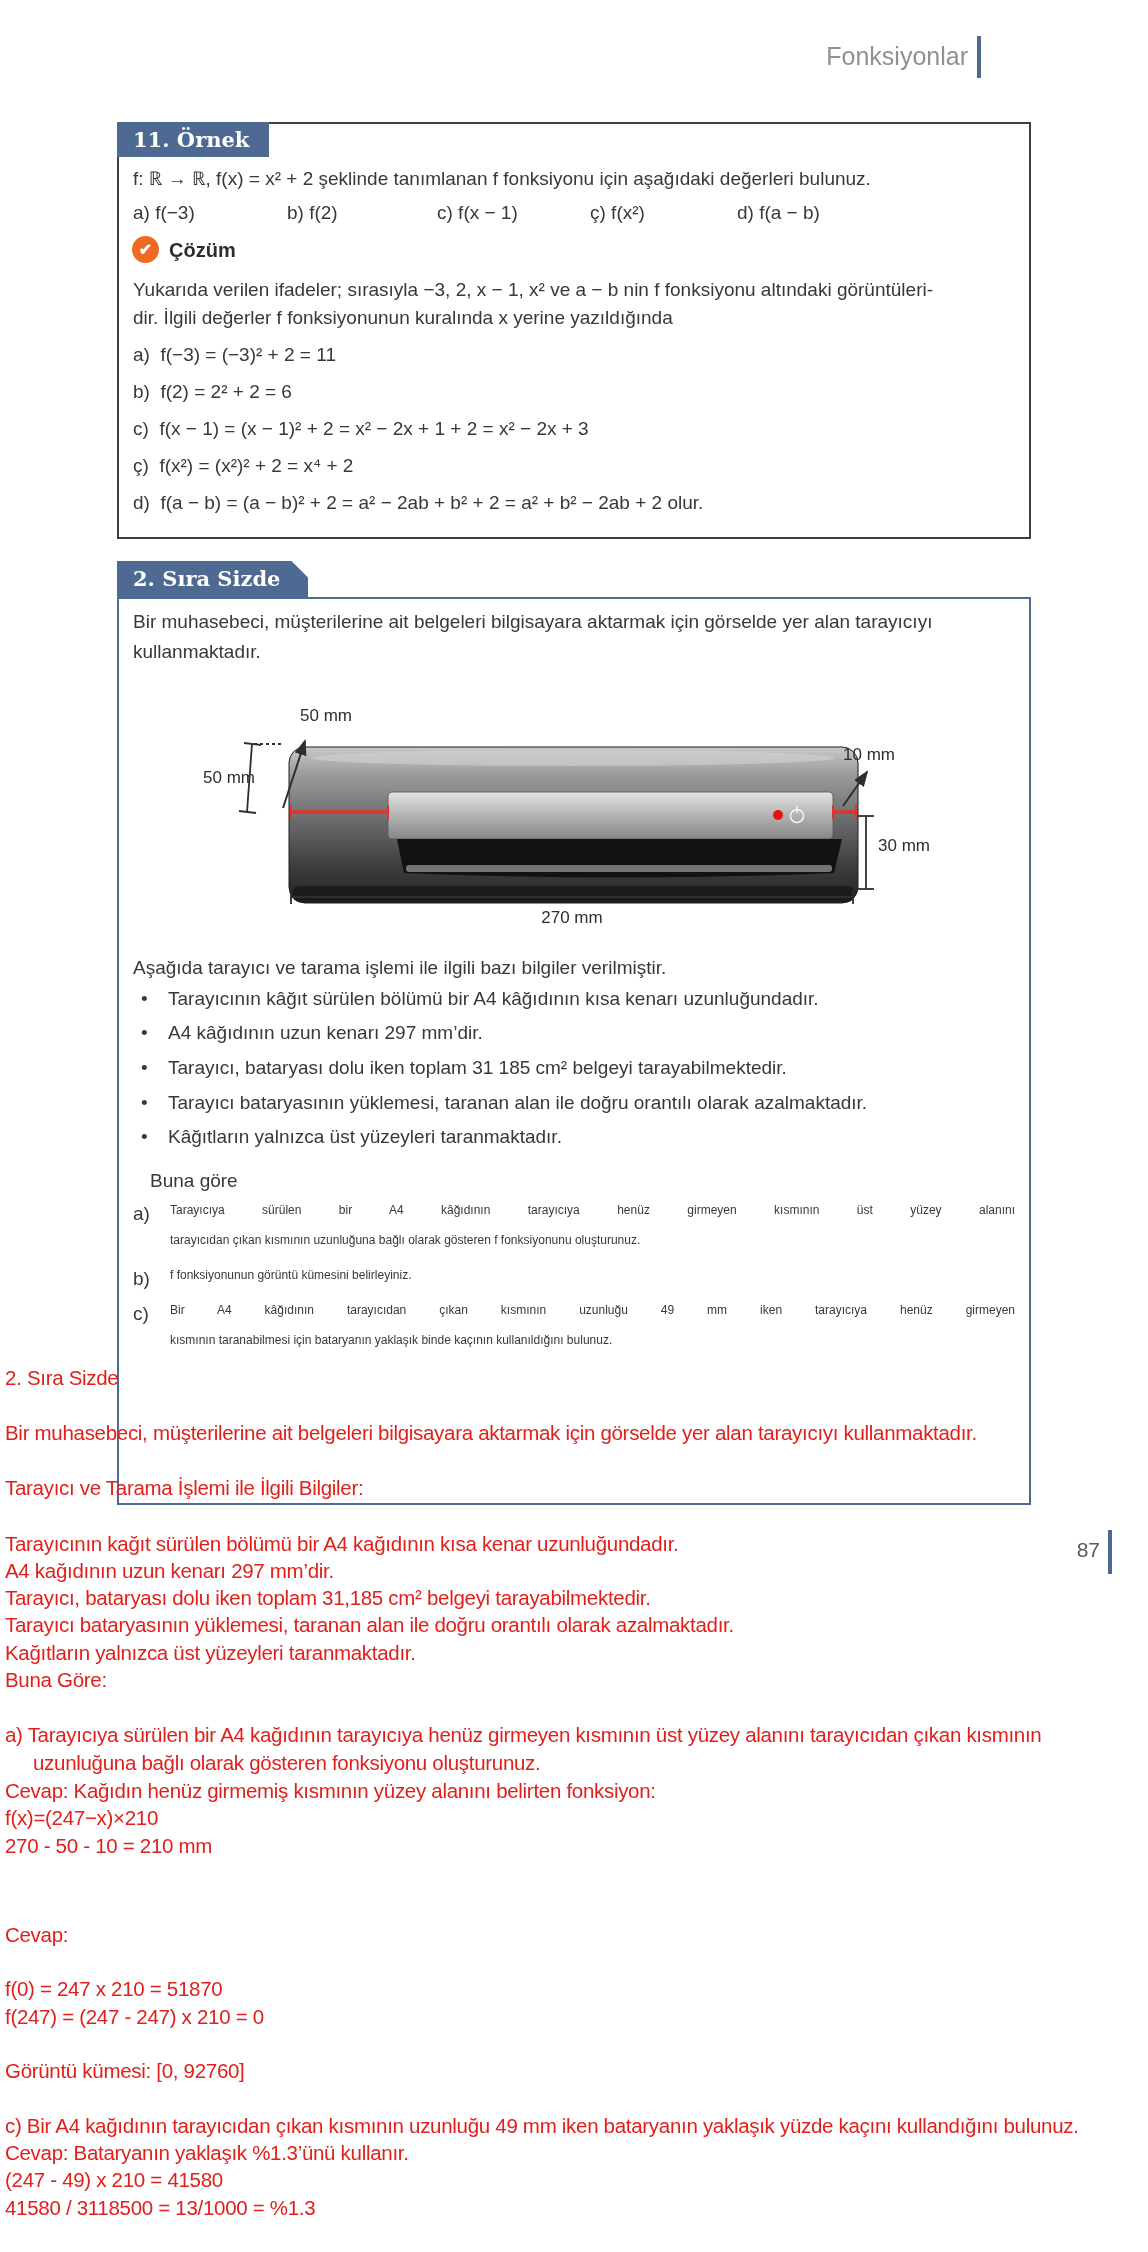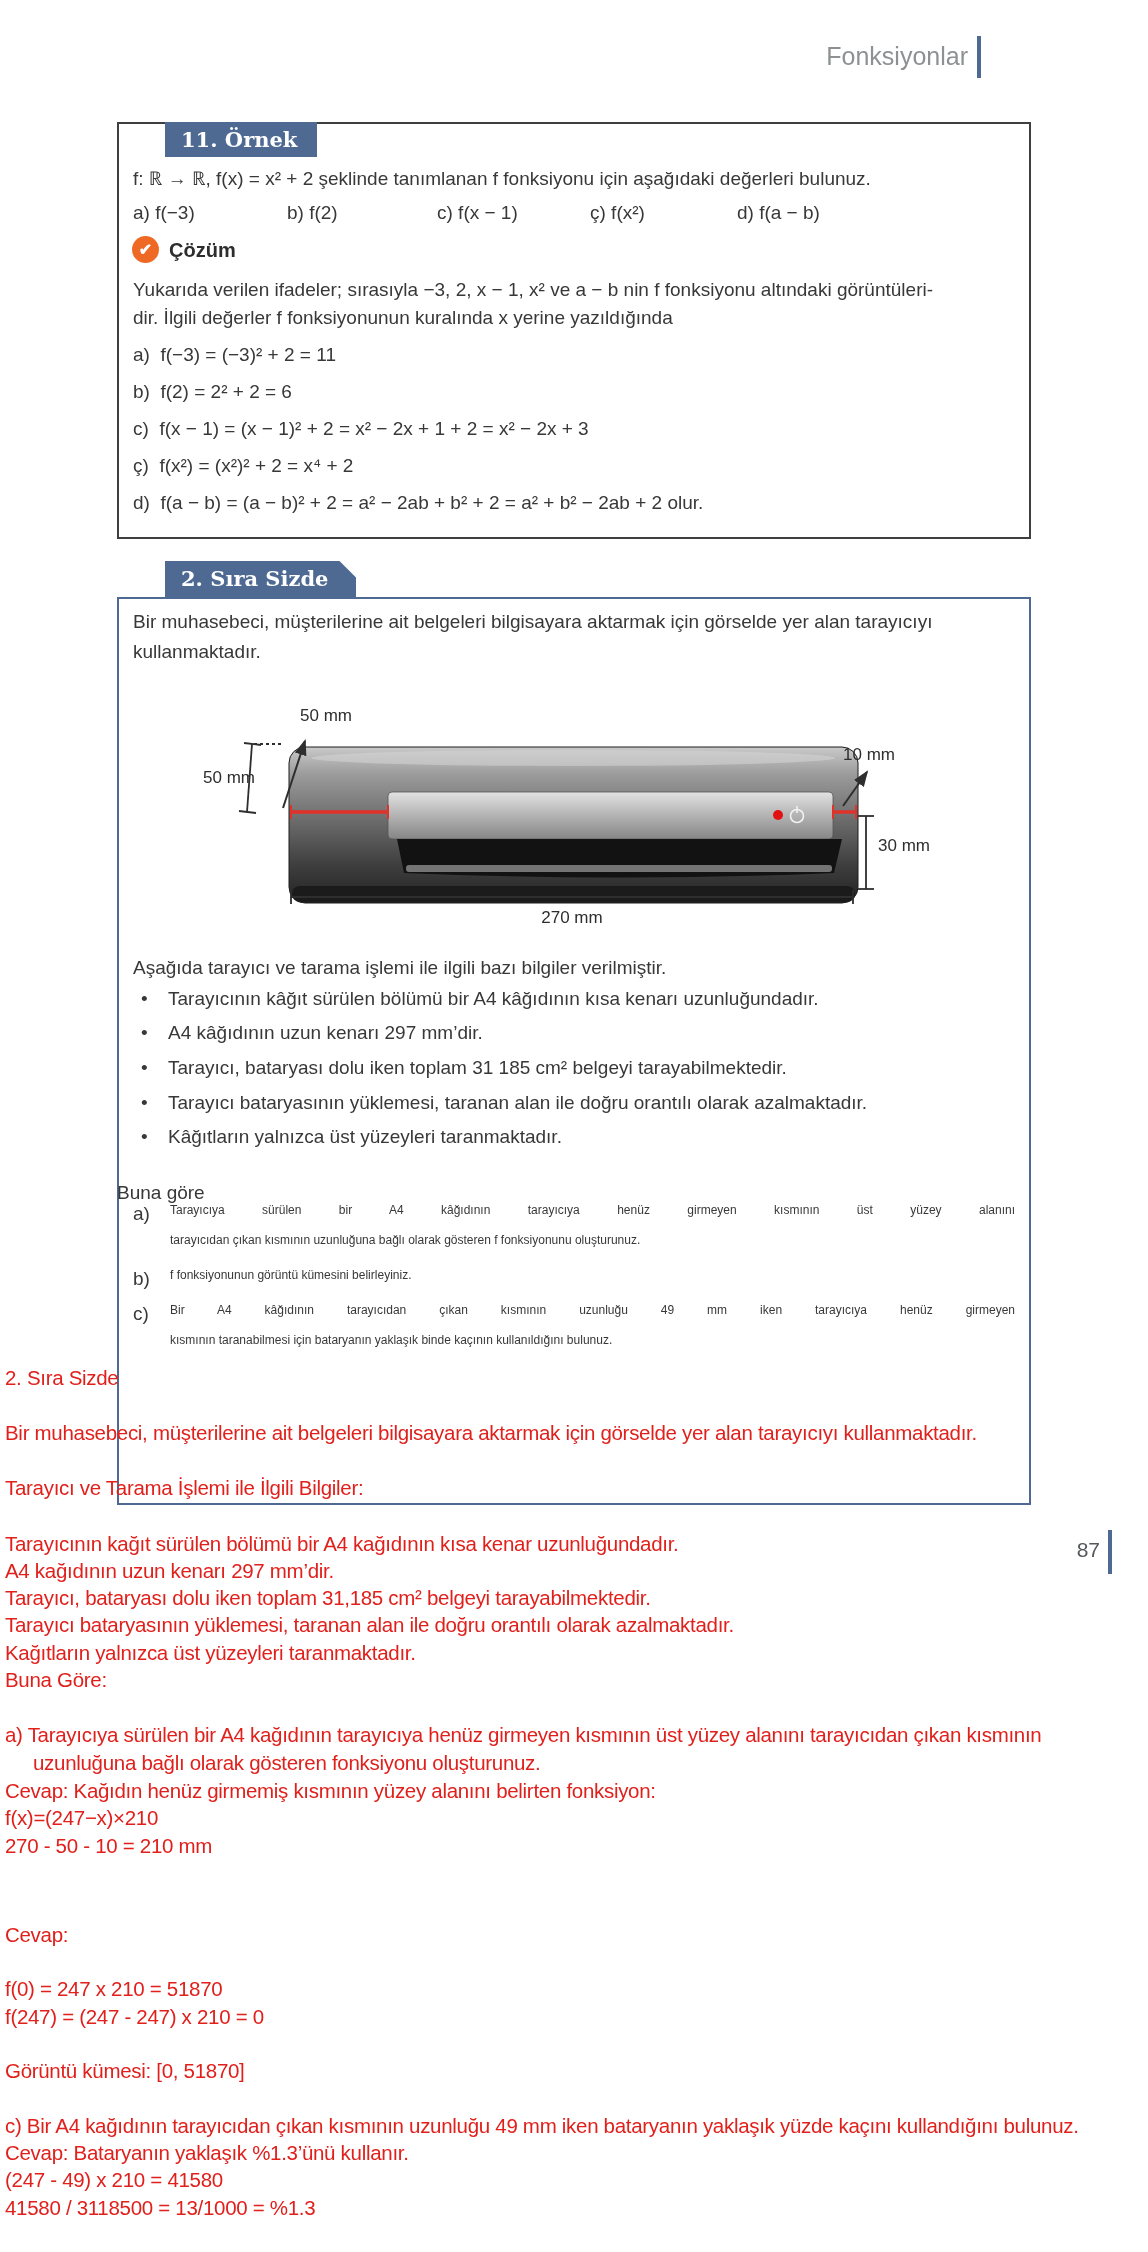--- a/index.html
+++ b/index.html
@@ -8,21 +8,21 @@
   .abs{position:absolute;}
   .t{position:absolute;font-size:19px;line-height:25px;white-space:pre;color:#383838;}
   .just{white-space:normal;text-align:justify;text-align-last:justify;}
   .hdr-title{position:absolute;top:42px;left:768px;width:200px;text-align:right;
              font-size:25px;color:#8e9194;}
   .vbar{position:absolute;width:4px;background:#4e6a92;}
   .card{position:absolute;background:#fff;box-sizing:border-box;}
   .card1{left:117px;top:122px;width:914px;height:417px;border:2px solid #3f3f3f;}
   .card2{left:117px;top:597px;width:914px;height:908px;border:2.5px solid #4e6a92;}
   .tab{position:absolute;background:#4e6a92;color:#ffffff;
-       font-family:"DejaVu Serif",serif;font-weight:bold;font-size:21px;margin-left:48px;}
+       font-family:"DejaVu Serif",serif;font-weight:bold;font-size:21px;}
   .tab1{left:117px;top:122px;height:35px;line-height:35px;padding:0 20px 0 16px;}
   .tab2{left:117px;top:561px;height:36px;line-height:36px;padding:0 28px 0 16px;
         clip-path:polygon(0 0,calc(100% - 17px) 0,100% 17px,100% 100%,0 100%);}
   .check{position:absolute;left:132px;top:236px;width:27px;height:27px;border-radius:50%;
          background:#ee6a24;color:#fff;font-size:16px;font-weight:bold;text-align:center;
          line-height:27px;}
   .cozum{position:absolute;left:169px;top:239px;font-size:20px;font-weight:bold;color:#2d2d2d;}
   .bullet{position:absolute;left:168px;font-size:19px;white-space:pre;color:#383838;}
   .bullet::before{content:"•";position:absolute;left:-27px;color:#383838;}
   .qlabel{position:absolute;left:133px;font-size:19px;color:#383838;}
@@ -137,21 +137,21 @@
     <text x="572" y="923" text-anchor="middle">270 mm</text>
   </svg>
 
   <div class="t" style="left:133px;top:955px;">Aşağıda tarayıcı ve tarama işlemi ile ilgili bazı bilgiler verilmiştir.</div>
   <div class="bullet" style="top:988px;">Tarayıcının kâğıt sürülen bölümü bir A4 kâğıdının kısa kenarı uzunluğundadır.</div>
   <div class="bullet" style="top:1022px;">A4 kâğıdının uzun kenarı 297 mm’dir.</div>
   <div class="bullet" style="top:1057px;">Tarayıcı, bataryası dolu iken toplam 31 185 cm² belgeyi tarayabilmektedir.</div>
   <div class="bullet" style="top:1092px;">Tarayıcı bataryasının yüklemesi, taranan alan ile doğru orantılı olarak azalmaktadır.</div>
   <div class="bullet" style="top:1126px;">Kâğıtların yalnızca üst yüzeyleri taranmaktadır.</div>
 
-  <div class="t" style="left:117px;top:1168px;margin-top:12px;">Buna göre</div>
+  <div class="t" style="left:150px;top:1168px;">Buna göre</div>
 
   <div class="qlabel" style="top:1203px;">a)</div>
   <div class="qline just" style="top:1203px;">Tarayıcıya sürülen bir A4 kâğıdının tarayıcıya henüz girmeyen kısmının üst yüzey alanını</div>
   <div class="qline" style="top:1233px;">tarayıcıdan çıkan kısmının uzunluğuna bağlı olarak gösteren f fonksiyonunu oluşturunuz.</div>
 
   <div class="qlabel" style="top:1268px;">b)</div>
   <div class="qline" style="top:1268px;">f fonksiyonunun görüntü kümesini belirleyiniz.</div>
 
   <div class="qlabel" style="top:1303px;">c)</div>
   <div class="qline just" style="top:1303px;">Bir A4 kâğıdının tarayıcıdan çıkan kısmının uzunluğu 49 mm iken tarayıcıya henüz girmeyen</div>
@@ -170,19 +170,19 @@
   <div class="red" style="top:1641px;">Kağıtların yalnızca üst yüzeyleri taranmaktadır.</div>
   <div class="red" style="top:1668px;">Buna Göre:</div>
   <div class="red" style="top:1723px;">a) Tarayıcıya sürülen bir A4 kağıdının tarayıcıya henüz girmeyen kısmının üst yüzey alanını tarayıcıdan çıkan kısmının</div>
   <div class="red" style="top:1751px;margin-left:28px;">uzunluğuna bağlı olarak gösteren fonksiyonu oluşturunuz.</div>
   <div class="red" style="top:1779px;">Cevap: Kağıdın henüz girmemiş kısmının yüzey alanını belirten fonksiyon:</div>
   <div class="red" style="top:1806px;">f(x)=(247−x)×210</div>
   <div class="red" style="top:1834px;">270 - 50 - 10 = 210 mm</div>
   <div class="red" style="top:1923px;">Cevap:</div>
   <div class="red" style="top:1977px;">f(0) = 247 x 210 = 51870</div>
   <div class="red" style="top:2005px;">f(247) = (247 - 247) x 210 = 0</div>
-  <div class="red" style="top:2059px;">Görüntü kümesi: [0, 51870]</div>
+  <div class="red" style="top:2059px;">Görüntü kümesi: [0, 92760]</div>
   <div class="red" style="top:2114px;">c) Bir A4 kağıdının tarayıcıdan çıkan kısmının uzunluğu 49 mm iken bataryanın yaklaşık yüzde kaçını kullandığını bulunuz.</div>
   <div class="red" style="top:2141px;">Cevap: Bataryanın yaklaşık %1.3’ünü kullanır.</div>
   <div class="red" style="top:2168px;">(247 - 49) x 210 = 41580</div>
   <div class="red" style="top:2196px;">41580 / 3118500 = 13/1000 = %1.3</div>
 
 </div>
 
 </body></html>

